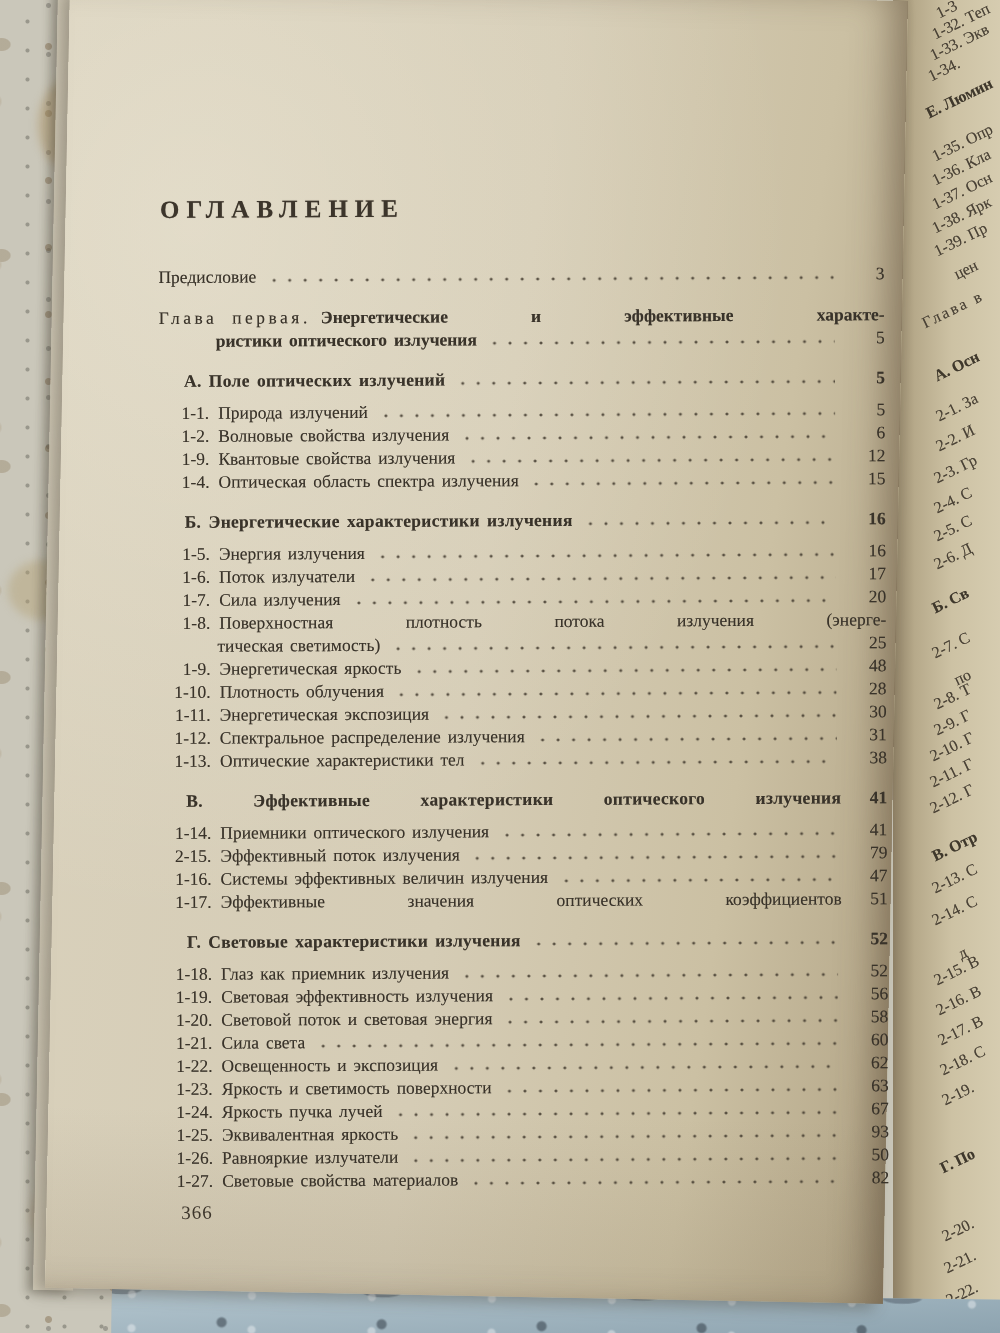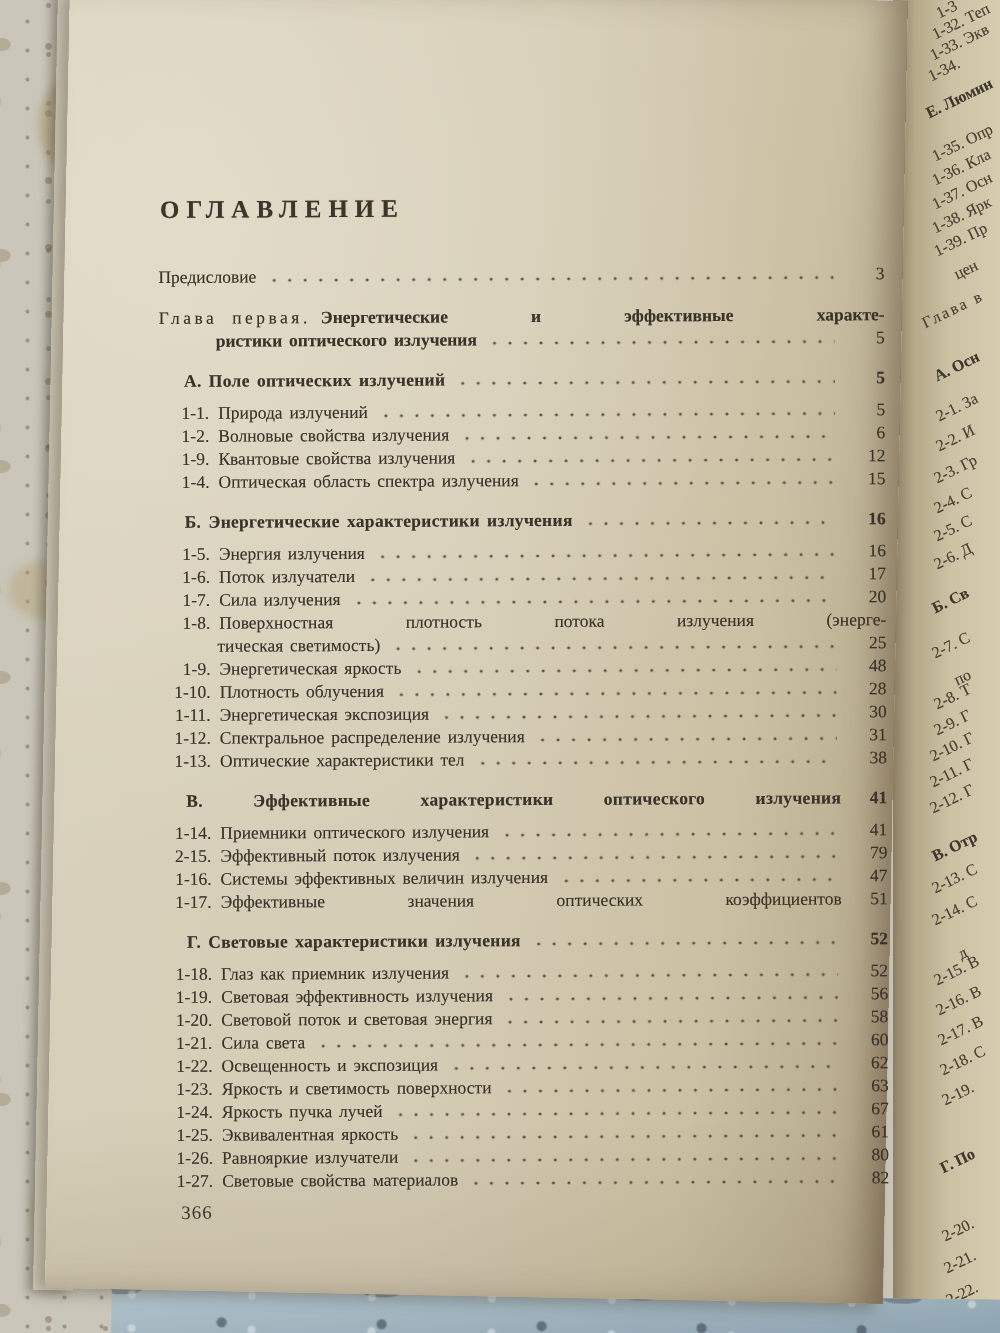--- a/index.html
+++ b/index.html
@@ -334,27 +334,27 @@
         <div class="row">
           <span class="num">1-24.</span>
           <span class="txt">Яркость пучка лучей</span>
           <span class="leader"></span>
           <span class="pg">67</span>
         </div>
         <div class="row">
           <span class="num">1-25.</span>
           <span class="txt">Эквивалентная яркость</span>
           <span class="leader"></span>
-          <span class="pg">61</span>
+          <span class="pg">93</span>
         </div>
         <div class="row">
           <span class="num">1-26.</span>
           <span class="txt">Равнояркие излучатели</span>
           <span class="leader"></span>
-          <span class="pg">80</span>
+          <span class="pg">50</span>
         </div>
         <div class="row">
           <span class="num">1-27.</span>
           <span class="txt">Световые свойства материалов</span>
           <span class="leader"></span>
           <span class="pg">82</span>
         </div>
       </div>
     <div class="footer-num">366</div>
   </div>

